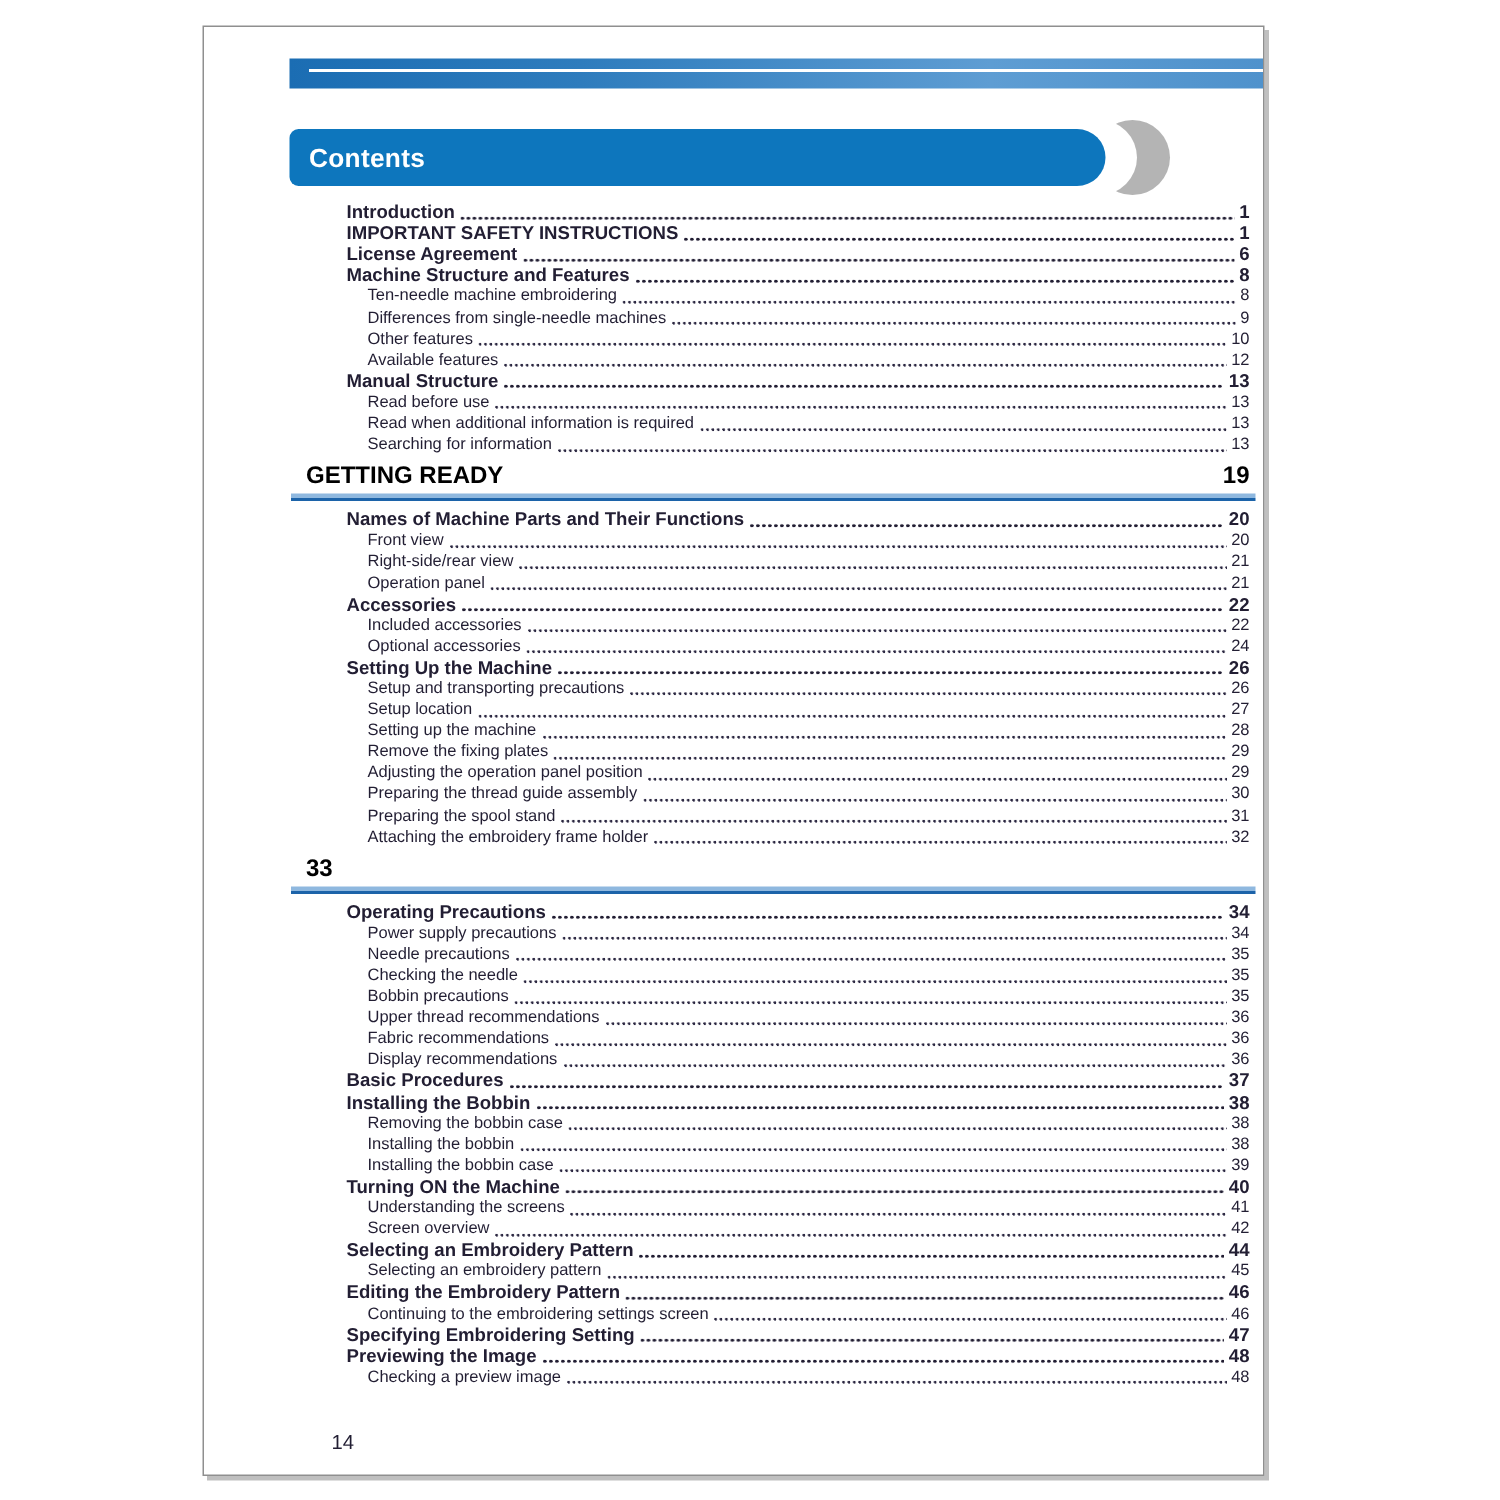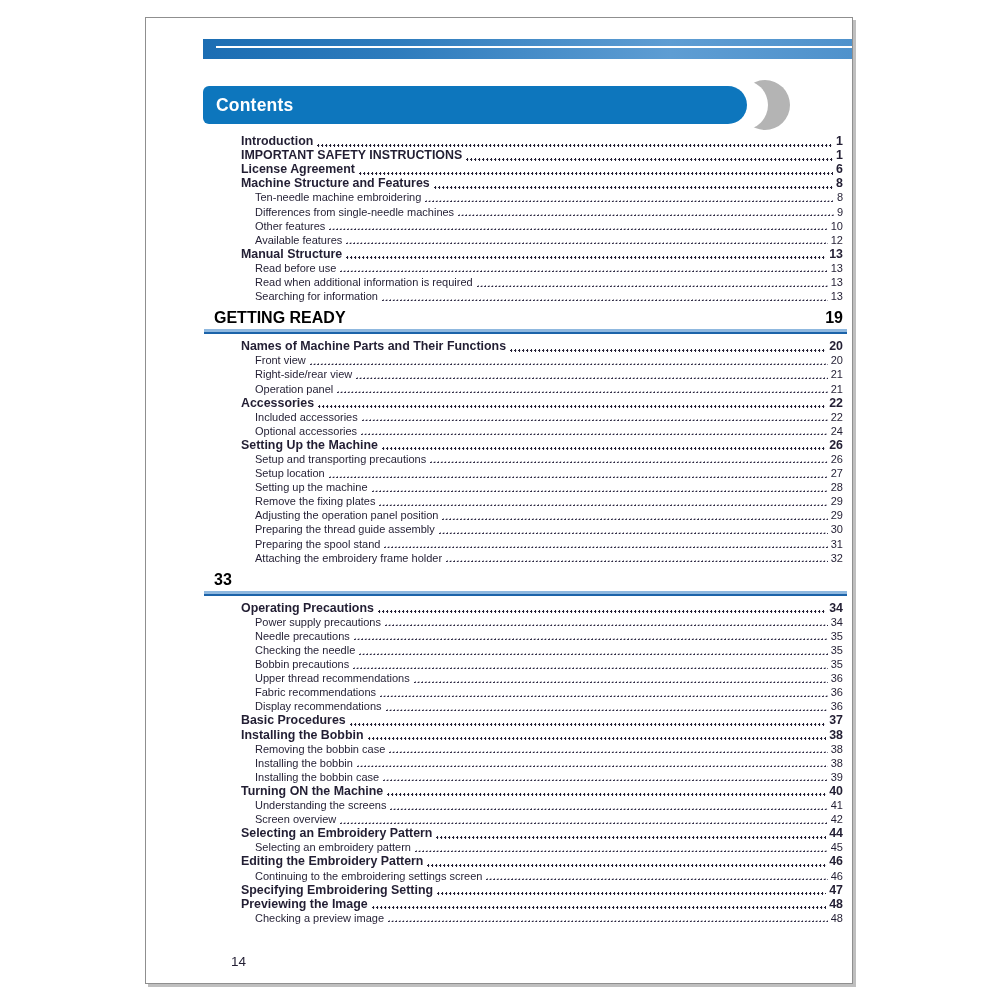--- a/index.html
+++ b/index.html
@@ -4,21 +4,21 @@
 <style>
   html, body {
     margin: 0; padding: 0;
     width: 1000px; height: 1000px;
     background: #ffffff;
     font-family: "Liberation Sans", sans-serif;
     overflow: hidden;
   }
   .sheet {
     position: absolute;
-    left: 145px; top: 17px;
+    left: 135px; top: 17px;
     width: 706px; height: 965px;
     background: #ffffff;
     border: 1px solid #8f8f8f;
     box-shadow: 3px 3px 0 #bfbfbf;
   }
   
   .topbar {
     position: absolute;
     left: 57px; top: 21px; right: 0;
     height: 20px;

